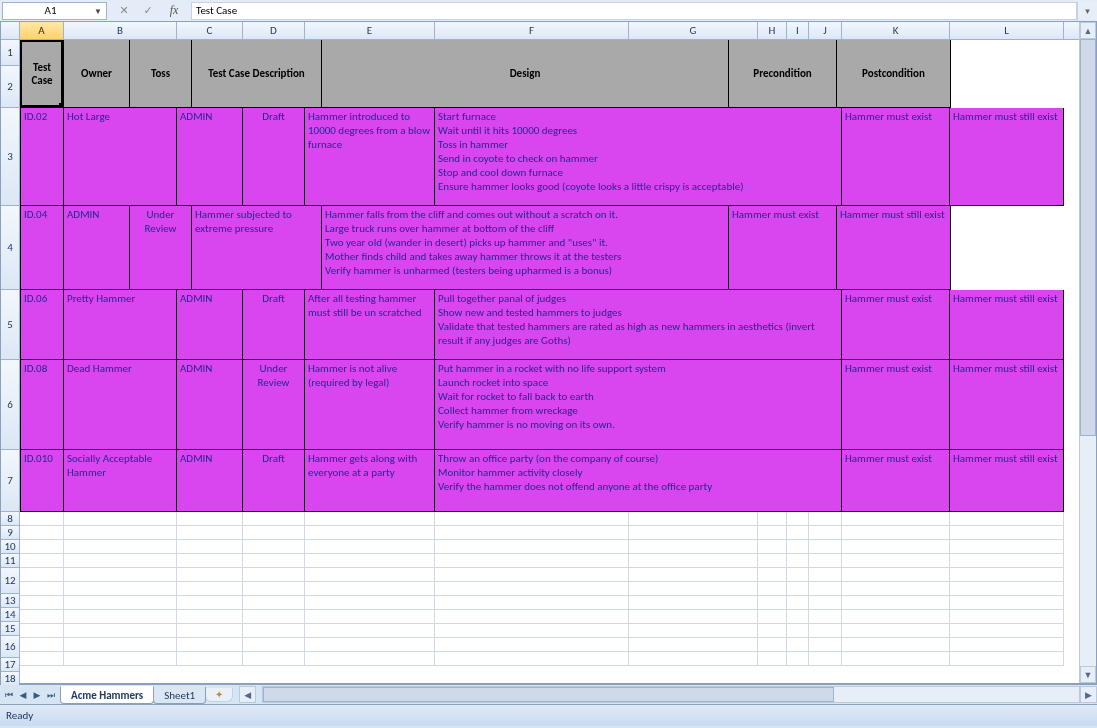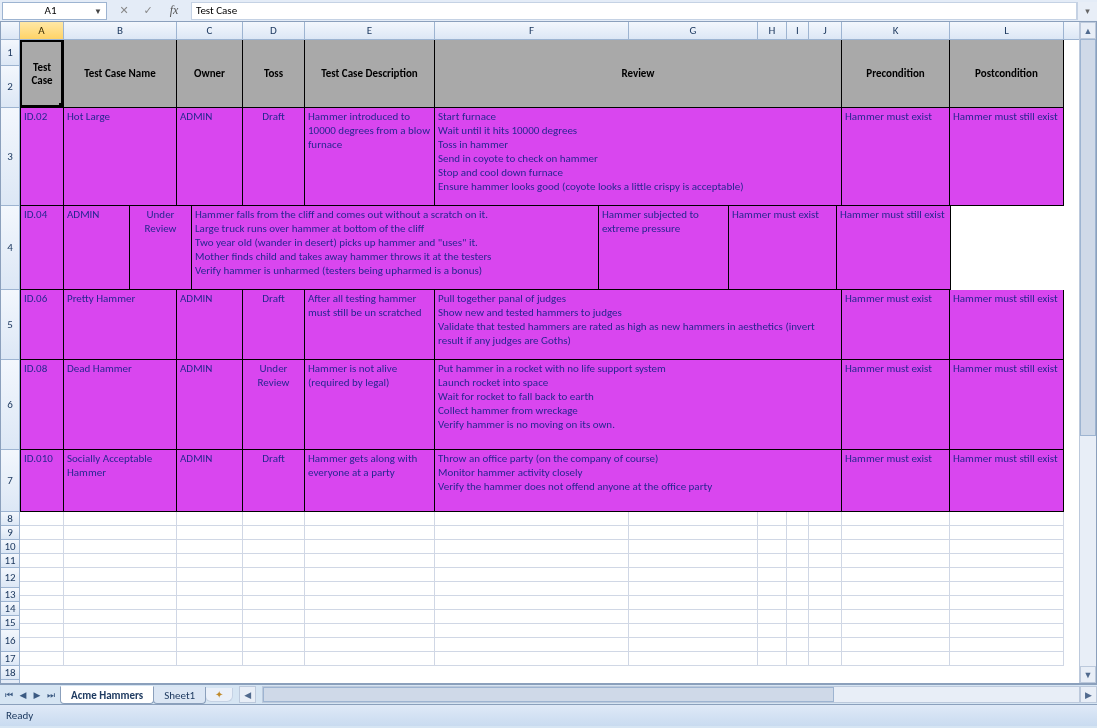--- a/index.html
+++ b/index.html
@@ -309,21 +309,21 @@
         <div class="row-head" style="--h: 42px; height: 42px;">2</div>
         <div class="row-head" style="--h: 98px; height: 98px;">3</div>
         <div class="row-head" style="--h: 84px; height: 84px;">4</div>
         <div class="row-head" style="--h: 70px; height: 70px;">5</div>
         <div class="row-head" style="--h: 90px; height: 90px;">6</div>
         <div class="row-head" style="--h: 62px; height: 62px;">7</div>
         <div class="row-head" style="--h: 14px; height: 14px;">8</div>
         <div class="row-head" style="--h: 14px; height: 14px;">9</div>
         <div class="row-head" style="--h: 14px; height: 14px;">10</div>
         <div class="row-head" style="--h: 14px; height: 14px;">11</div>
-        <div class="row-head" style="--h: 14px; height: 20px;">12</div>
+        <div class="row-head" style="--h: 14px; height: 26px;">12</div>
         <div class="row-head" style="--h: 14px; height: 14px;">13</div>
         <div class="row-head" style="--h: 14px; height: 14px;">14</div>
         <div class="row-head" style="--h: 14px; height: 14px;">15</div>
         <div class="row-head" style="--h: 14px; height: 22px;">16</div>
         <div class="row-head" style="--h: 14px; height: 14px;">17</div>
         <div class="row-head" style="--h: 14px; height: 14px;">18</div>
       </div>
   </div>
 
   <div class="grid-wrapper">
@@ -337,25 +337,24 @@
         <div class="col-head" style="width: 129px;">G</div>
         <div class="col-head" style="width: 29px;">H</div>
         <div class="col-head" style="width: 22px;">I</div>
         <div class="col-head" style="width: 33px;">J</div>
         <div class="col-head" style="width: 108px;">K</div>
         <div class="col-head" style="width: 114px;">L</div>
       </div>
     <div class="grid-body" id="grid-body">
         <div class="data-row hdr" style="height: 68px;">
           <div class="cell first" style="width: 44px; height: 68px;">Test Case</div>
-          <div class="cell" style="width: 113px; height: 68px;">Test Case Name</div>
           <div class="cell" style="width: 66px; height: 68px;">Owner</div>
           <div class="cell" style="width: 62px; height: 68px;">Toss</div>
           <div class="cell" style="width: 130px; height: 68px;">Test Case Description</div>
-          <div class="cell" style="width: 407px; height: 68px;">Review</div>
+          <div class="cell" style="width: 407px; height: 68px;">Design</div>
           <div class="cell" style="width: 108px; height: 68px;">Precondition</div>
           <div class="cell" style="width: 114px; height: 68px;">Postcondition</div>
         </div>
         <div class="active-cell-overlay" style="left: 0px; top: 0px; width: 43px; height: 67px;">
           <div class="fill-handle"></div>
         </div>
         <div class="data-row data" style="height: 98px;">
           <div class="cell first" style="width: 44px; height: 98px;">ID.02</div>
           <div class="cell" style="width: 113px; height: 98px;">Hot Large</div>
           <div class="cell" style="width: 66px; height: 98px;">ADMIN</div>
@@ -367,26 +366,26 @@
 Send in coyote to check on hammer
 Stop and cool down furnace
 Ensure hammer looks good (coyote looks a little crispy is acceptable)</div>
           <div class="cell" style="width: 108px; height: 98px;">Hammer must exist</div>
           <div class="cell" style="width: 114px; height: 98px;">Hammer must still exist</div>
         </div>
         <div class="data-row data" style="height: 84px;">
           <div class="cell first" style="width: 44px; height: 84px;">ID.04</div>
           <div class="cell" style="width: 66px; height: 84px;">ADMIN</div>
           <div class="cell" style="width: 62px; height: 84px; text-align: center;">Under Review</div>
+          <div class="cell" style="width: 130px; height: 84px;">Hammer subjected to extreme pressure</div>
           <div class="cell" style="width: 407px; height: 84px;">Hammer falls from the cliff and comes out without a scratch on it.
 Large truck runs over hammer at bottom of the cliff
 Two year old (wander in desert) picks up hammer and "uses" it.
 Mother finds child and takes away hammer throws it at the testers
 Verify hammer is unharmed (testers being upharmed is a bonus)</div>
-          <div class="cell" style="width: 130px; height: 84px;">Hammer subjected to extreme pressure</div>
           <div class="cell" style="width: 108px; height: 84px;">Hammer must exist</div>
           <div class="cell" style="width: 114px; height: 84px;">Hammer must still exist</div>
         </div>
         <div class="data-row data" style="height: 70px;">
           <div class="cell first" style="width: 44px; height: 70px;">ID.06</div>
           <div class="cell" style="width: 113px; height: 70px;">Pretty Hammer</div>
           <div class="cell" style="width: 66px; height: 70px;">ADMIN</div>
           <div class="cell" style="width: 62px; height: 70px; text-align: center;">Draft</div>
           <div class="cell" style="width: 130px; height: 70px;">After all testing hammer must still be un scratched</div>
           <div class="cell" style="width: 407px; height: 70px;">Pull together panal of judges

